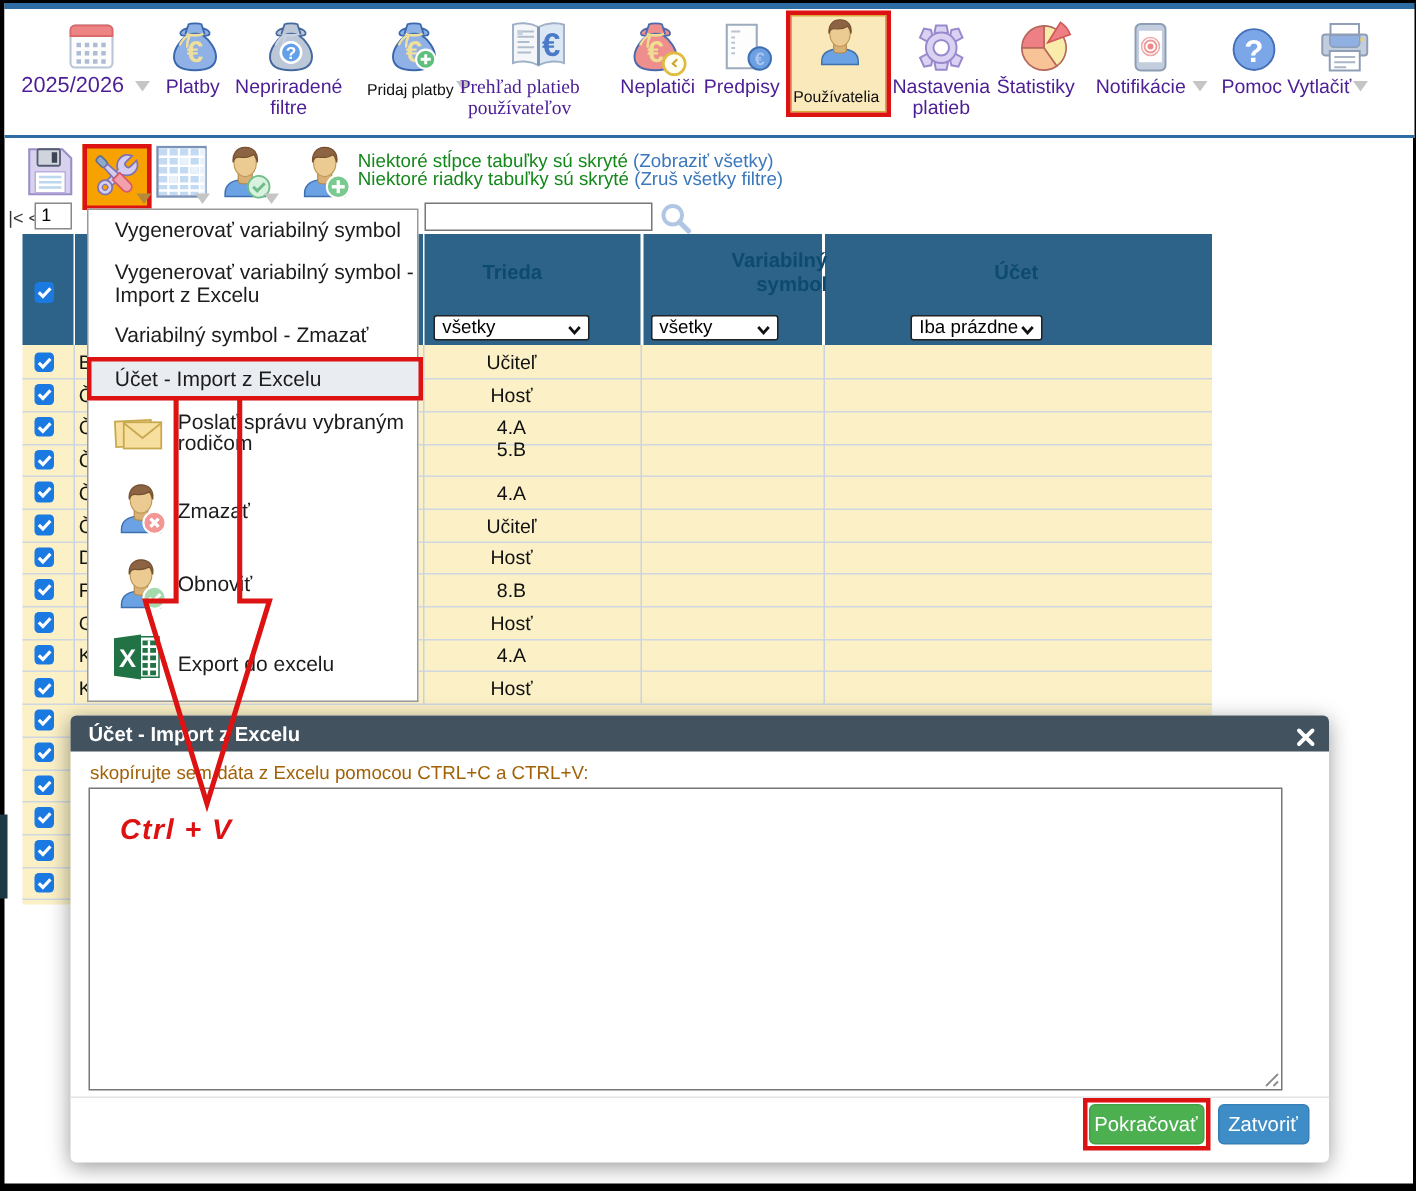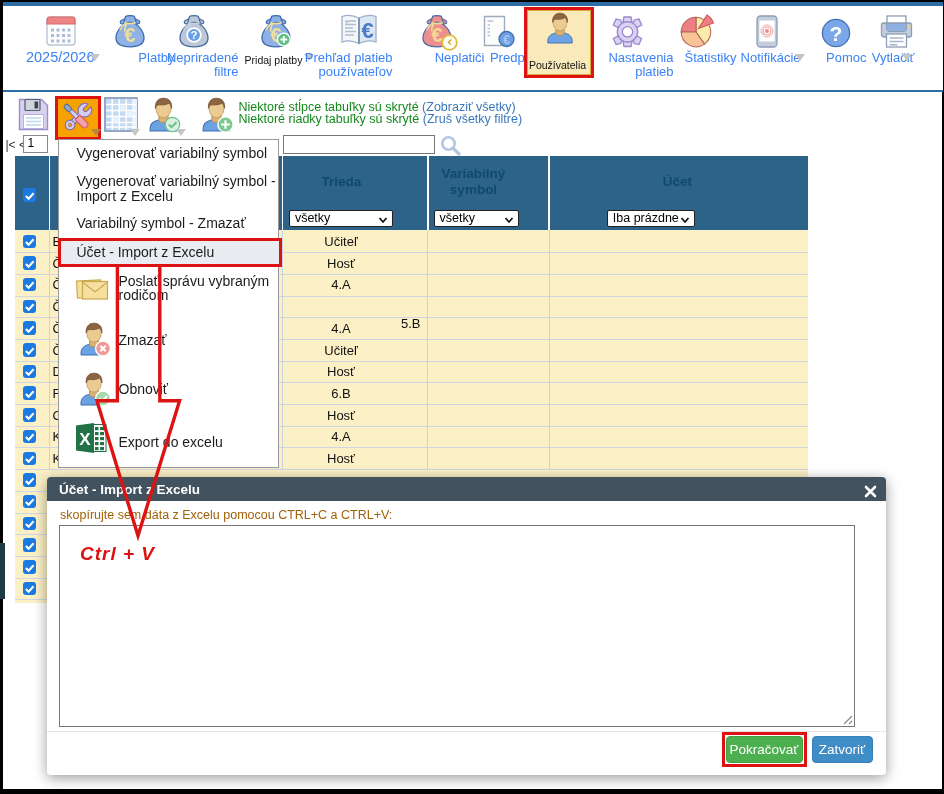--- a/index.html
+++ b/index.html
@@ -2,21 +2,21 @@
 <html><head>
 <meta charset="utf-8">
 <style>
   html,body{margin:0;padding:0;}
   body{width:944px;height:794px;overflow:hidden;font-family:"Liberation Sans",sans-serif;}
   .page{position:absolute;left:0;top:0;width:944px;height:794px;background:#000;}
   .inner{position:absolute;left:2.5px;top:2px;width:939.5px;height:787px;background:#fff;}
   .abs{position:absolute;}
   .topblue{position:absolute;left:0;top:0;width:940px;height:4px;background:#2d6da3;}
   .tb1{position:absolute;left:0;top:4px;width:940px;height:84px;background:#fff;border-bottom:2px solid #2d6da3;}
-  .lbl{position:absolute;font-size:13px;line-height:14px;color:#3b82f6;text-align:right;white-space:pre;}
+  .lbl{position:absolute;font-size:13px;line-height:14px;color:#4c1d95;text-align:center;white-space:pre;}
   .lblsm{position:absolute;font-size:10.5px;line-height:12px;color:#111;text-align:center;white-space:pre;}
   .dArr{position:absolute;width:0;height:0;border-left:5.5px solid transparent;border-right:5.5px solid transparent;border-top:7px solid #c5c5c5;}
   .greentxt{position:absolute;left:236px;top:99px;font-size:12.5px;line-height:12px;color:#14881b;white-space:pre;}
   .greentxt a{color:#3a77bb;text-decoration:none;}
   .hlab{position:absolute;color:#0c4a6e;font-weight:bold;font-size:13.5px;text-align:center;line-height:15.5px;white-space:pre;}
   .sel svg{position:absolute;right:4px;top:4.5px;}
   .sel{position:absolute;height:17.5px;overflow:hidden;background:#fff;border:1.5px solid #222;border-radius:2px;font-size:12.5px;color:#000;line-height:15px;padding-left:5px;box-sizing:border-box;}
   .cb{position:absolute;width:13.5px;height:13.5px;background:#1b79e2;border-radius:3px;}
   .rowtx{position:absolute;font-size:13px;color:#111;}
   .vline{position:absolute;width:1px;background:#c9d4e0;}
@@ -97,21 +97,21 @@
 <svg class="abs" style="left:337px;top:12px" width="38" height="34" viewBox="0 0 38 34">
   <path d="M19,4 C13,1 6,1 2,2.5 L2,28 C6,26.5 13,26.5 19,29.5 Z" fill="#f4f6f9" stroke="#9db0c8" stroke-width="1.3"></path>
   <path d="M19,4 C25,1 32,1 36,2.5 L36,28 C32,26.5 25,26.5 19,29.5 Z" fill="#dce7f4" stroke="#9db0c8" stroke-width="1.3"></path>
   <path d="M19,4 L19,29.5" stroke="#7e96b5" stroke-width="2"></path>
   <g stroke="#b0bdcd" stroke-width="1.4">
     <path d="M5,7 h11 M5,10.5 h11 M5,14 h8 M5,17.5 h11 M5,21 h9"></path>
   </g>
   <rect x="5" y="6" width="3.4" height="3.4" fill="#c3cfdd"></rect>
   <text x="27.5" y="23.5" font-size="22" font-weight="bold" fill="#4a7ac8" text-anchor="middle" font-family="Liberation Sans">€</text>
 </svg>
-<div class="lbl" style="left:298px;top:49px;width:92px;">Prehľad platieb
+<div class="lbl" style="left:298px;top:49px;width:92px;font-family:Liberation Serif, serif;">Prehľad platieb
 používateľov</div>
 <svg class="abs" style="left:419px;top:12px;--bg1:#ee8f8d;--bs:#4a6aad;--tie:#f0dc92" width="30" height="34" viewBox="0 0 30 34">
         <use href="#bagshape"></use>
         <use href="#eurobag"></use>
       </svg>
 <svg class="abs" style="left:438px;top:32px" width="17" height="17" viewBox="0 0 17 17">
   <circle cx="8.5" cy="8.5" r="7.3" fill="#fffef2" stroke="#e0bc42" stroke-width="1.8"></circle>
   <path d="M10.5,5.5 L7.5,8.5 L10,10.5" fill="none" stroke="#caa62e" stroke-width="1.4"></path>
 </svg>
 <div class="lbl" style="left:390px;top:49px;width:92px;">Neplatiči</div>
@@ -251,21 +251,21 @@
 
 <div class="abs" style="left:12.7px;top:153.5px;width:792.7px;height:74px;background:#2d6289;"></div>
 <div class="abs" style="left:46.3px;top:153.5px;width:1.5px;height:74px;background:#fff;"></div>
 <div class="abs" style="left:279.2px;top:153.5px;width:1.5px;height:74px;background:#fff;"></div>
 <div class="abs" style="left:424.7px;top:153.5px;width:1.5px;height:74px;background:#fff;"></div>
 <div class="abs" style="left:545.8px;top:153.5px;width:1.5px;height:74px;background:#fff;"></div>
 <div class="cb" style="left:20px;top:186px;"><svg width="13.5" height="13.5" viewBox="0 0 14 14">
           <path d="M3,7.2 l2.8,2.8 l5.2,-5.6" fill="none" stroke="#fff" stroke-width="2.2"></path>
         </svg></div>
 <div class="hlab" style="left:279px;top:171.5px;width:120px;">Trieda</div>
-<div class="hlab" style="left:411px;top:164px;width:120px;">Variabilný
+<div class="hlab" style="left:429px;top:164px;width:120px;text-align:right;">Variabilný
 symbol</div>
 <div class="hlab" style="left:615px;top:171.5px;width:120px;">Účet</div>
 <div class="sel" style="left:286.4px;top:207.5px;width:104.5px;">všetky<svg width="10" height="10" viewBox="0 0 10 10">
           <path d="M1.5,3 L5,7 L8.5,3" fill="none" stroke="#111" stroke-width="1.8"></path>
         </svg></div>
 <div class="sel" style="left:431px;top:207.5px;width:85px;">všetky<svg width="10" height="10" viewBox="0 0 10 10">
           <path d="M1.5,3 L5,7 L8.5,3" fill="none" stroke="#111" stroke-width="1.8"></path>
         </svg></div>
 <div class="sel" style="left:604.3px;top:207.5px;width:88px;">Iba prázdne<svg width="10" height="10" viewBox="0 0 10 10">
           <path d="M1.5,3 L5,7 L8.5,3" fill="none" stroke="#111" stroke-width="1.8"></path>
@@ -352,25 +352,25 @@
 <div class="rowtx" style="left:50px;top:318.8px;">Čert</div>
 <div class="rowtx" style="left:50px;top:340.5px;">Čert</div>
 <div class="rowtx" style="left:50px;top:362.2px;">Dert</div>
 <div class="rowtx" style="left:50px;top:383.9px;">Fert</div>
 <div class="rowtx" style="left:50px;top:405.6px;">Gert</div>
 <div class="rowtx" style="left:50px;top:427.3px;">Kert</div>
 <div class="rowtx" style="left:50px;top:449.0px;">Kert</div>
 <div class="rowtx" style="left:278px;top:232.0px;width:121px;text-align:center;">Učiteľ</div>
 <div class="rowtx" style="left:278px;top:253.7px;width:121px;text-align:center;">Hosť</div>
 <div class="rowtx" style="left:278px;top:275.4px;width:121px;text-align:center;">4.A</div>
-<div class="rowtx" style="left:278px;top:314px;width:121px;text-align:right;padding-left:19px;">5.B</div>
+<div class="rowtx" style="left:278px;top:290px;width:121px;text-align:center;">5.B</div>
 <div class="rowtx" style="left:278px;top:318.8px;width:121px;text-align:center;">4.A</div>
 <div class="rowtx" style="left:278px;top:340.5px;width:121px;text-align:center;">Učiteľ</div>
 <div class="rowtx" style="left:278px;top:362.2px;width:121px;text-align:center;">Hosť</div>
-<div class="rowtx" style="left:278px;top:383.9px;width:121px;text-align:center;">6.B</div>
+<div class="rowtx" style="left:278px;top:383.9px;width:121px;text-align:center;">8.B</div>
 <div class="rowtx" style="left:278px;top:405.6px;width:121px;text-align:center;">Hosť</div>
 <div class="rowtx" style="left:278px;top:427.3px;width:121px;text-align:center;">4.A</div>
 <div class="rowtx" style="left:278px;top:449.0px;width:121px;text-align:center;">Hosť</div>
 <div class="menu"></div>
 <div class="mi" style="left:74px;top:144px;">Vygenerovať variabilný symbol</div>
 <div class="mi" style="left:74px;top:172px;">Vygenerovať variabilný symbol -
 Import z Excelu</div>
 <div class="mi" style="left:74px;top:214px;">Variabilný symbol - Zmazať</div>
 <div class="abs" style="left:55.5px;top:235.5px;width:224px;height:29px;background:#e9ecf1;border:3.4px solid #dd1212;box-sizing:border-box;"></div>
 <div class="mi" style="left:74px;top:243px;">Účet - Import z Excelu</div>

